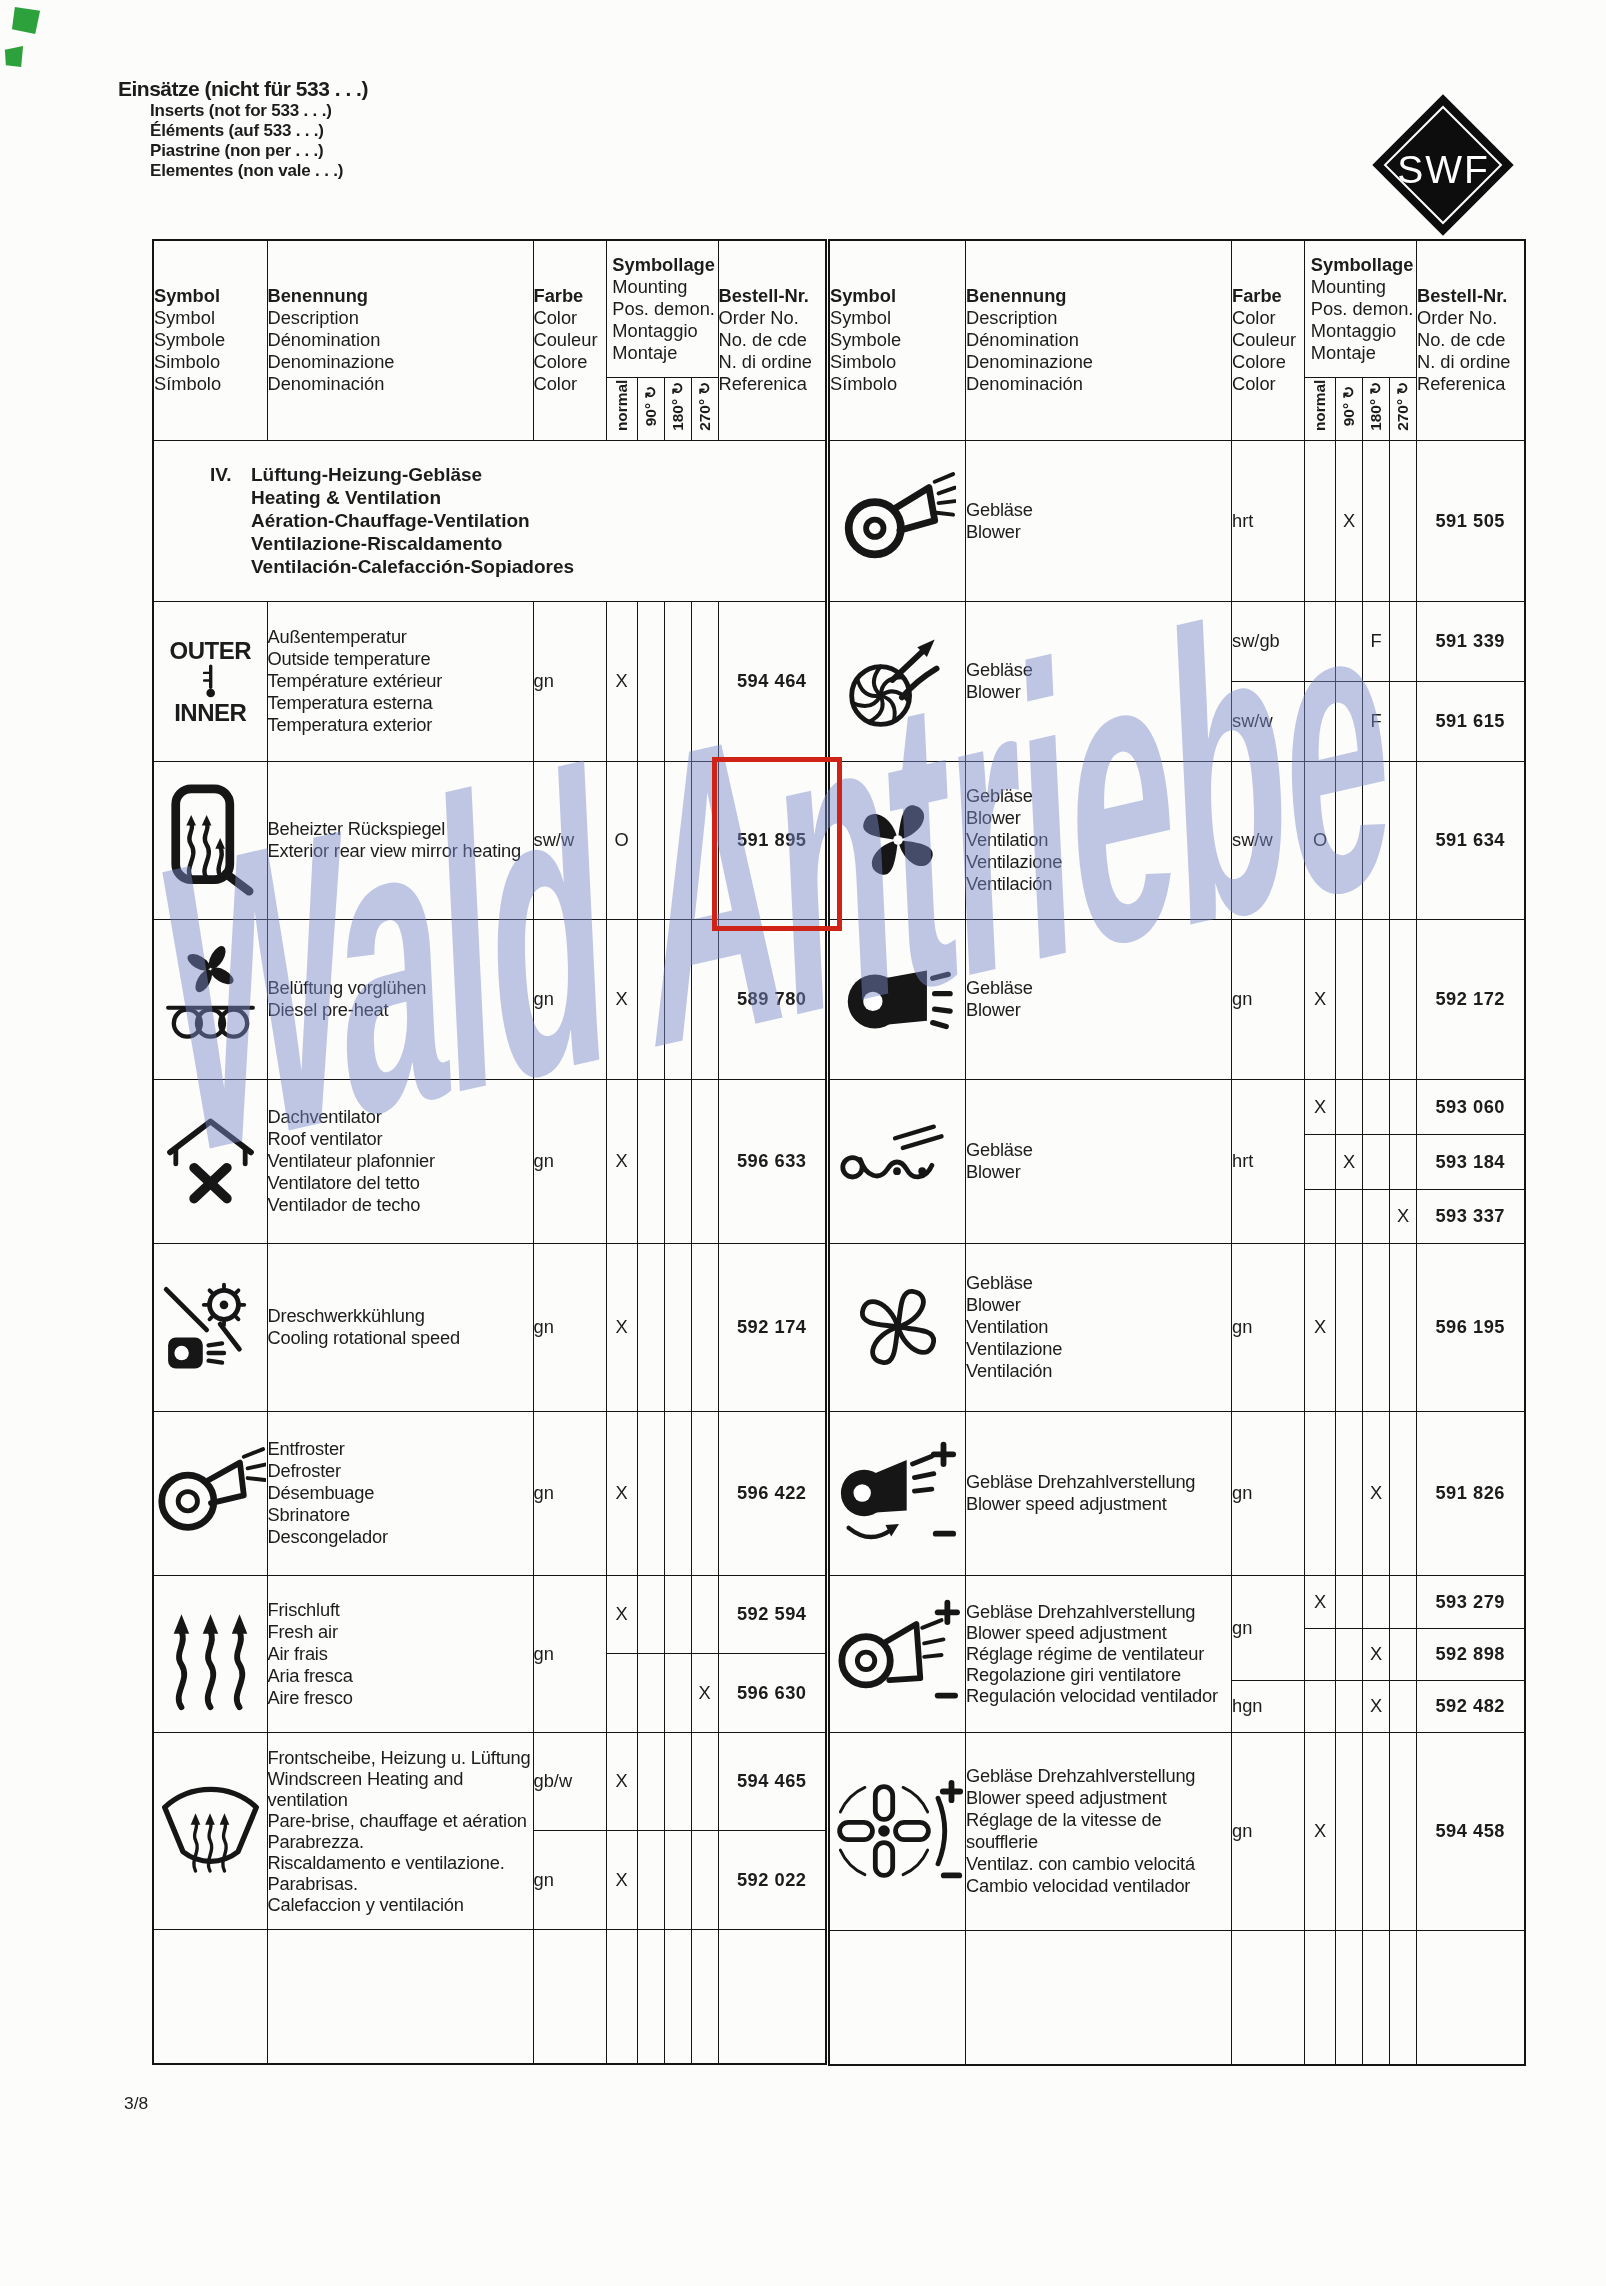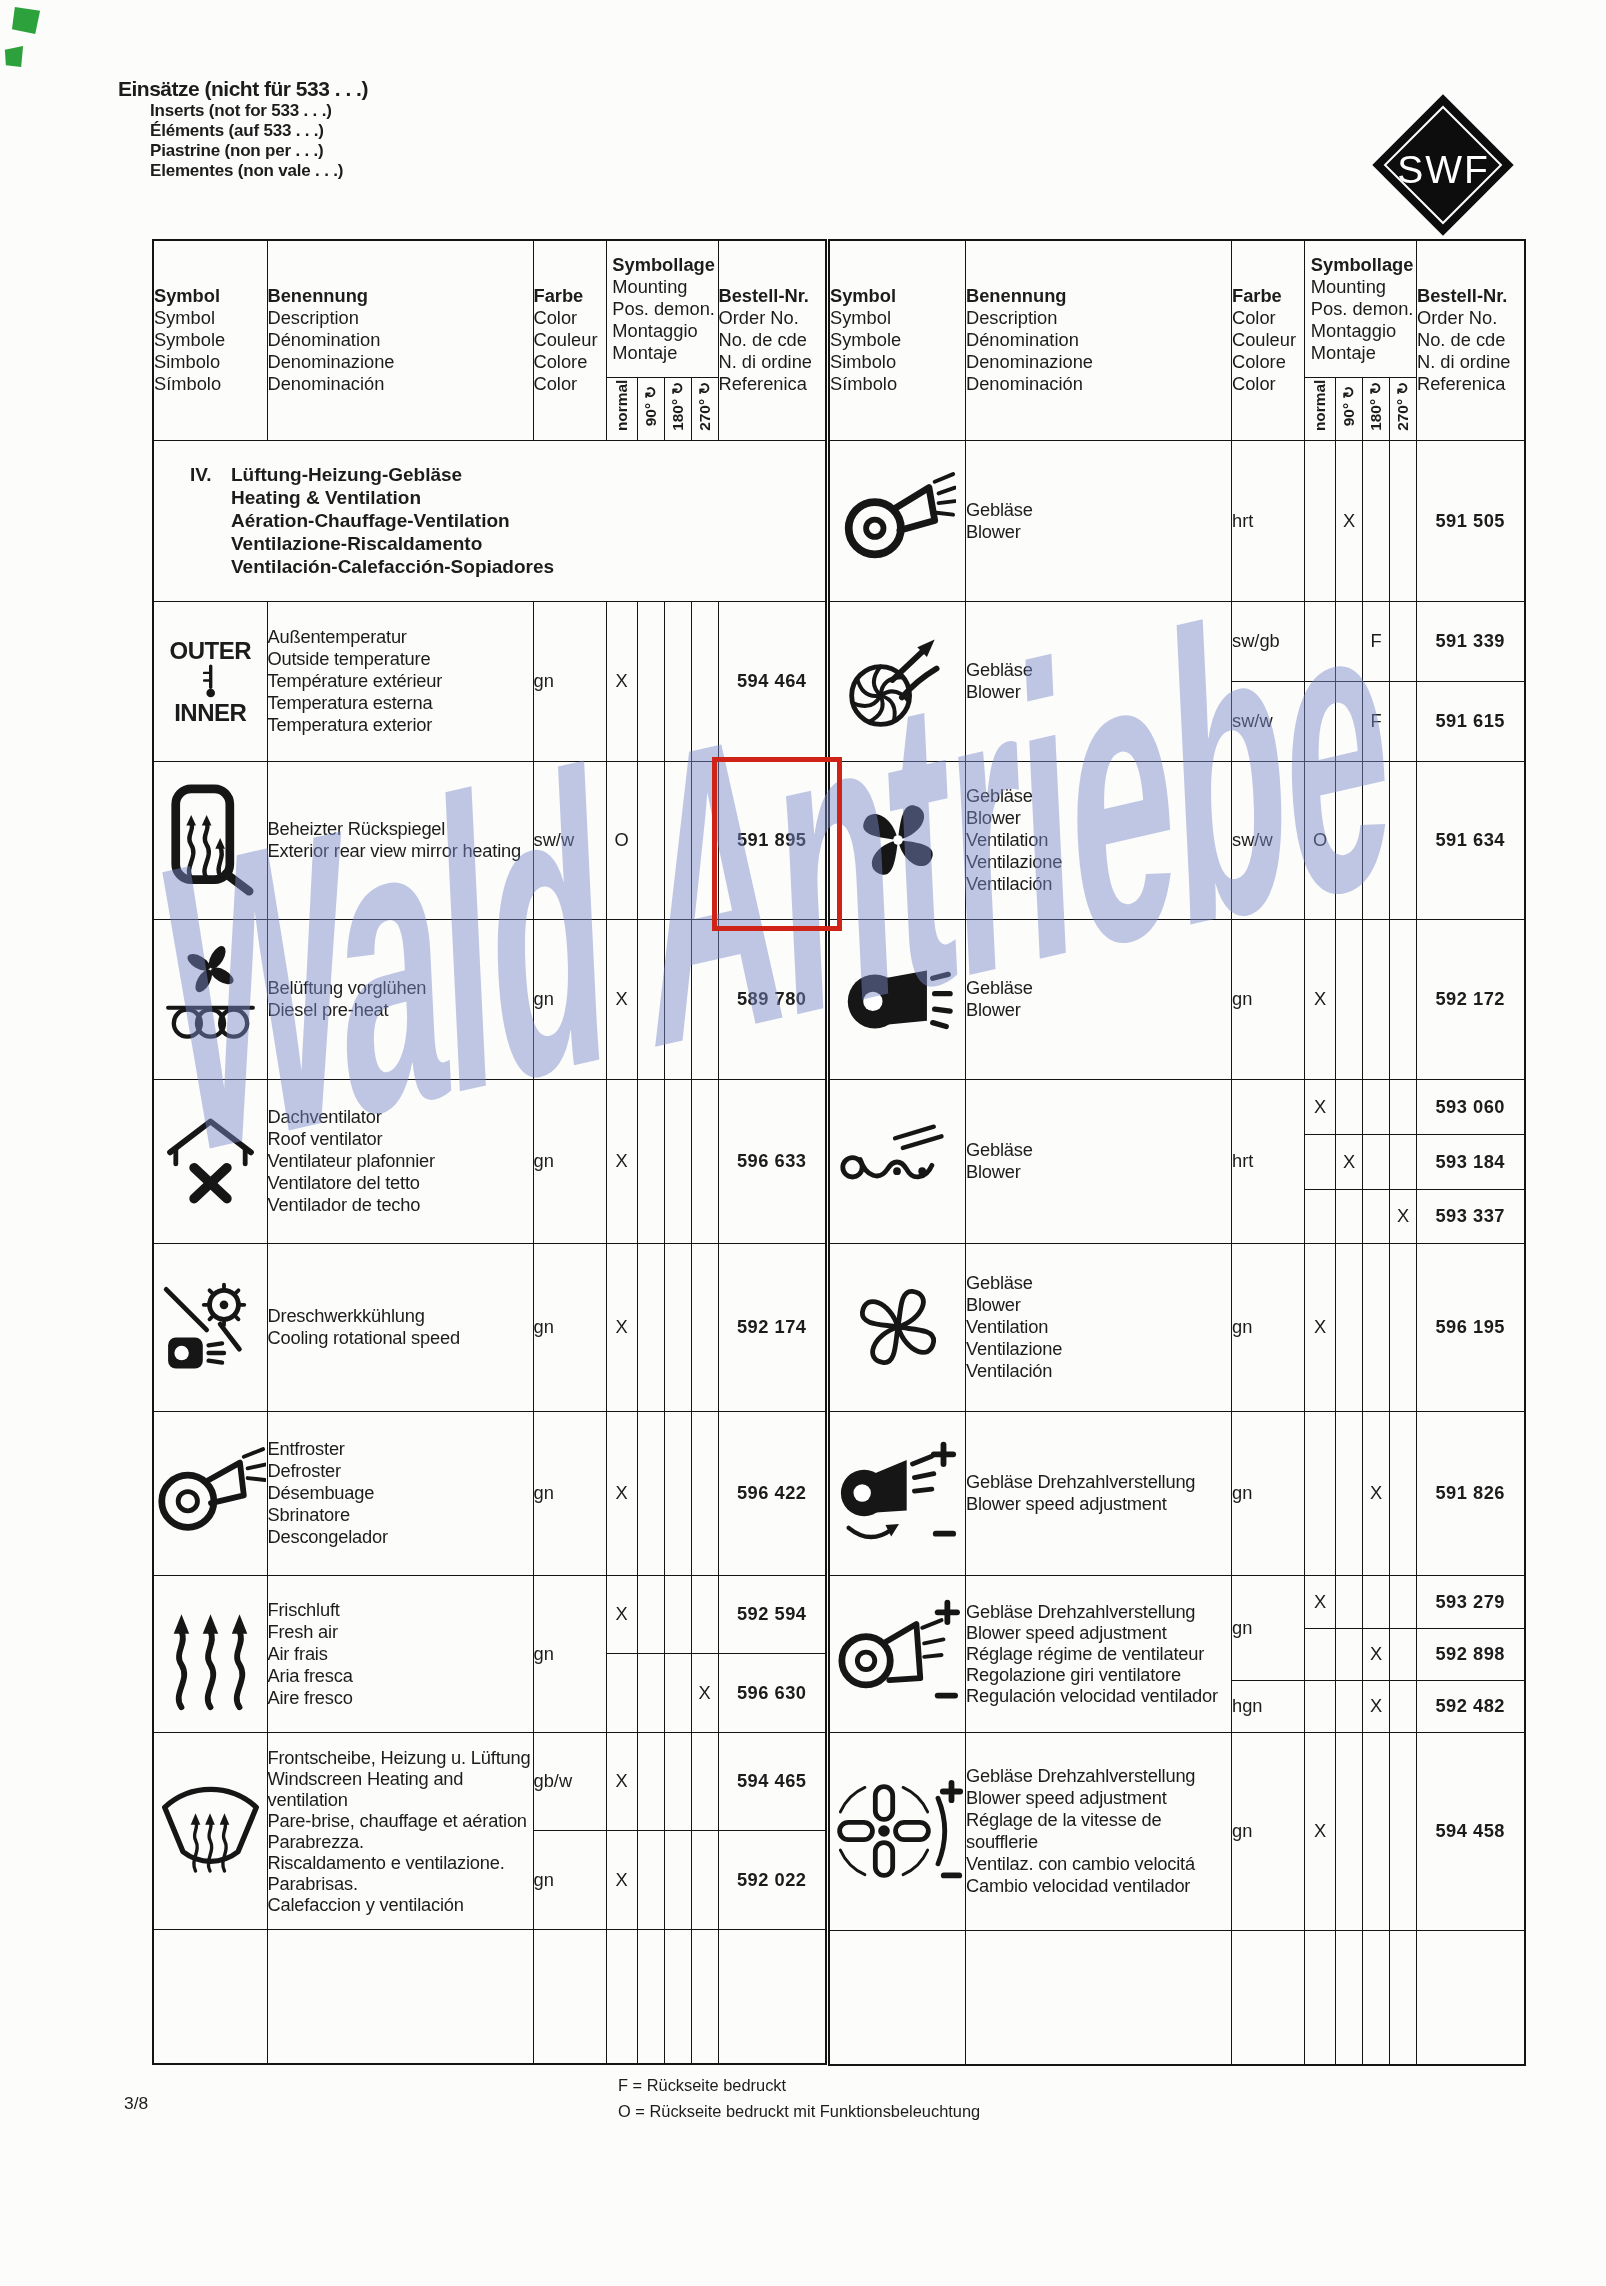--- a/index.html
+++ b/index.html
@@ -28,21 +28,21 @@
   .t-left{left:152px;}
   .t-right{left:828px;}
 
   td.hc{vertical-align:top;padding:7.7px 3.9px 0 9.7px;line-height:22px;font-size:18px;}
   td.hc .b{font-weight:700;font-size:18.3px;}
   td.hsub{vertical-align:middle;text-align:center;}
   .vt{writing-mode:vertical-rl;transform:rotate(180deg);display:inline-block;
       font-weight:700;font-size:15.4px;line-height:1;padding:1.9px 0;}
 
   td.section-cell{vertical-align:middle;}
-  .sec{display:flex;padding-left:36px;font-weight:700;font-size:19px;line-height:23px;}
+  .sec{display:flex;padding-left:56px;font-weight:700;font-size:19px;line-height:23px;}
   .sec-num{width:41px;flex:none;}
 
   td.sym{text-align:center;}
   td.desc{padding:5.8px 5.8px 5.8px 13.5px;line-height:22px;}
   .dl{letter-spacing:-0.2px;}
   td.clr{padding-left:9.7px;}
   td.m{text-align:center;font-size:19.3px;}
   td.ord{text-align:center;font-weight:700;font-size:19.3px;letter-spacing:0.5px;}
 
   svg.ic{display:block;margin:0 auto;}
@@ -786,20 +786,16 @@
           <td class="m"></td>
           <td></td>
     </tr>
   </tbody>
     </table>
 
   <div class="hl-box"></div>
 
   <div class="wm">Wald Antriebe</div>
 
-  <div class="footnotes">
-    <div>F = Rückseite bedruckt</div>
-    <div>O = Rückseite bedruckt mit Funktionsbeleuchtung</div>
-  </div>
   <div class="pagenum">3/8</div>
 
 </div>
 
 
 </body></html>

